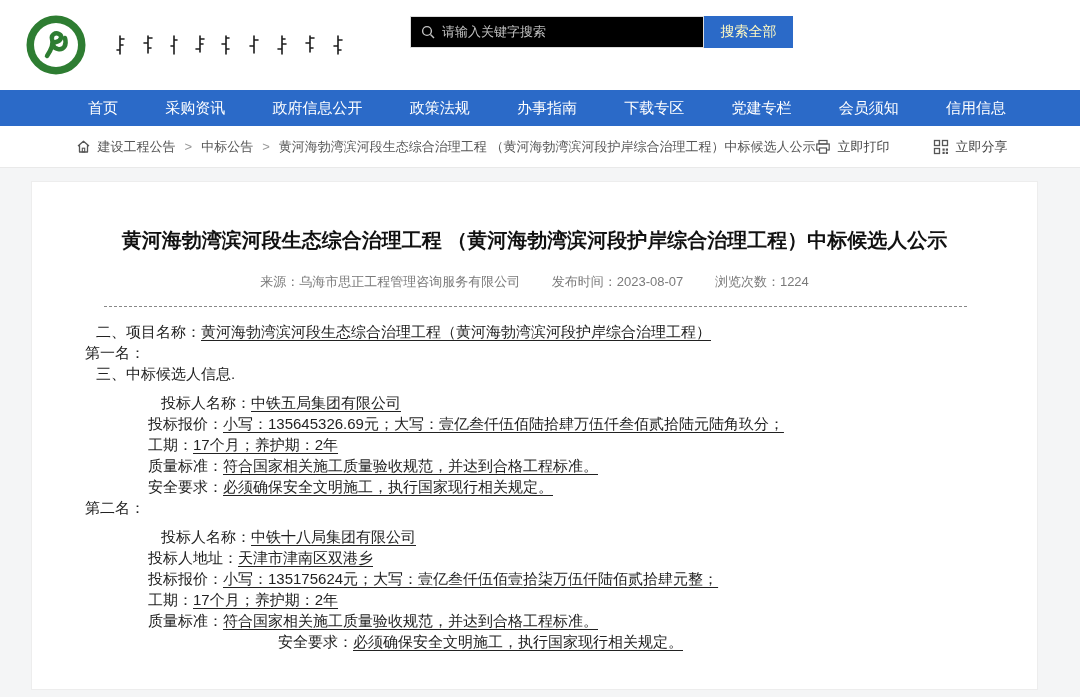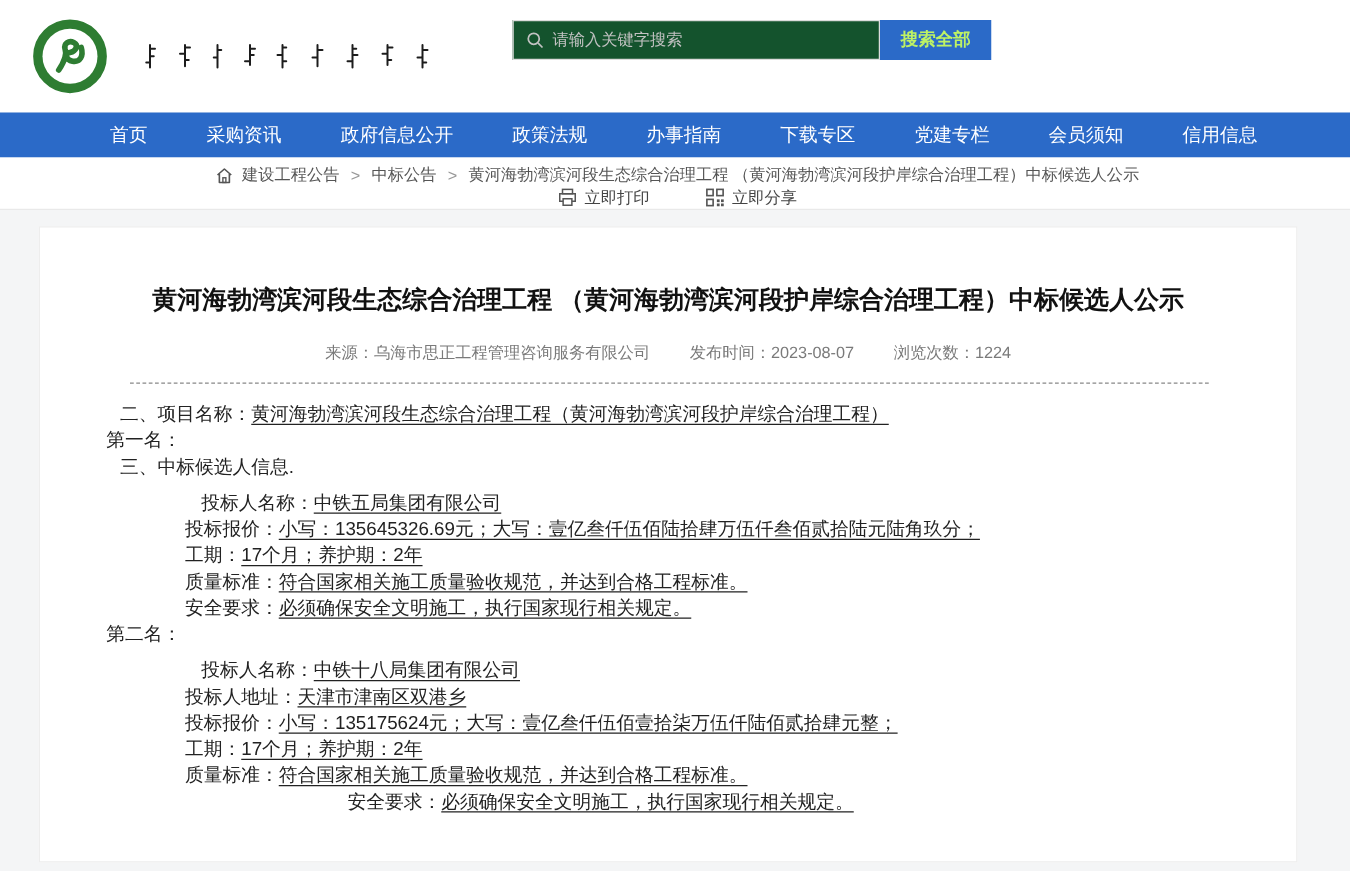--- a/index.html
+++ b/index.html
@@ -9,28 +9,28 @@
     font-family:"Liberation Sans","DejaVu Sans",sans-serif;
     background:#f4f5f6;
   }
   
   .header { height:90px; background:#fff; display:flex; align-items:center; padding-left:25px; }
   .logo { width:62px; height:62px; flex:0 0 62px; }
   .brand { margin-left:27px; }
   .brand-title { font-family:"DejaVu Serif","Liberation Serif",serif; font-size:23px; font-weight:700; color:#151515; letter-spacing:2px; }
   .brand-script { margin-top:4px; }
   .search-wrap { display:flex; margin-left:58px; transform:translateY(-13px); }
-  .search-input { width:294px; height:32px; border:1px solid #dcdcdc; background:#14532d; display:flex; align-items:center; gap:7px; padding:0 10px; }
+  .search-input { width:294px; height:32px; border:1px solid #dcdcdc; background:#000000; display:flex; align-items:center; gap:7px; padding:0 10px; }
   .search-input span { color:#c2c2c2; font-size:13px; }
-  .search-btn { width:89px; height:32px; border:none; background:#2b6ac8; color:#bef264; font-size:14px; cursor:pointer; font-family:inherit;font-weight:bold; }
+  .search-btn { width:89px; height:32px; border:none; background:#2b6ac8; color:#fef9c3; font-size:14px; cursor:pointer; font-family:inherit; }
   
   .nav { height:36px; background:#2b6ac8; display:flex; align-items:center; justify-content:space-between; padding:0 74px 0 88px; }
   .nav a { color:#fff; font-size:15px; text-decoration:none; white-space:nowrap; }
   
-  .crumbbar { height:42px; background:#fff; border-bottom:1px solid #e9e9e9; display:flex; align-items:center; justify-content:flex-end; padding:0 45px 0 48px;flex-direction:column; }
+  .crumbbar { height:42px; background:#fff; border-bottom:1px solid #e9e9e9; display:flex; align-items:center; justify-content:center; padding:0 45px 0 48px; }
   .bc-left { display:flex; align-items:center; gap:7px; font-size:13px; color:#555; }
   .bc-sep { color:#999; margin:0 2px; }
   .bc-right { display:flex; align-items:center; gap:44px; }
   .bc-action { display:flex; align-items:center; gap:6px; font-size:13px; color:#444; cursor:pointer; }
   
   .card { margin:13px 42px 0 31px; width:1007px; height:509px; background:#fff; border:1px solid #ededed; overflow:hidden; }
   .art-title { text-align:center; font-size:20px; font-weight:700; color:#111; padding:44px 40px 0; line-height:28px; }
   .art-meta { text-align:center; margin-top:19px; font-size:13px; color:#7a7a7a; }
   .art-meta b { font-weight:normal; }
   .art-meta .seg { margin:0 14px; }

